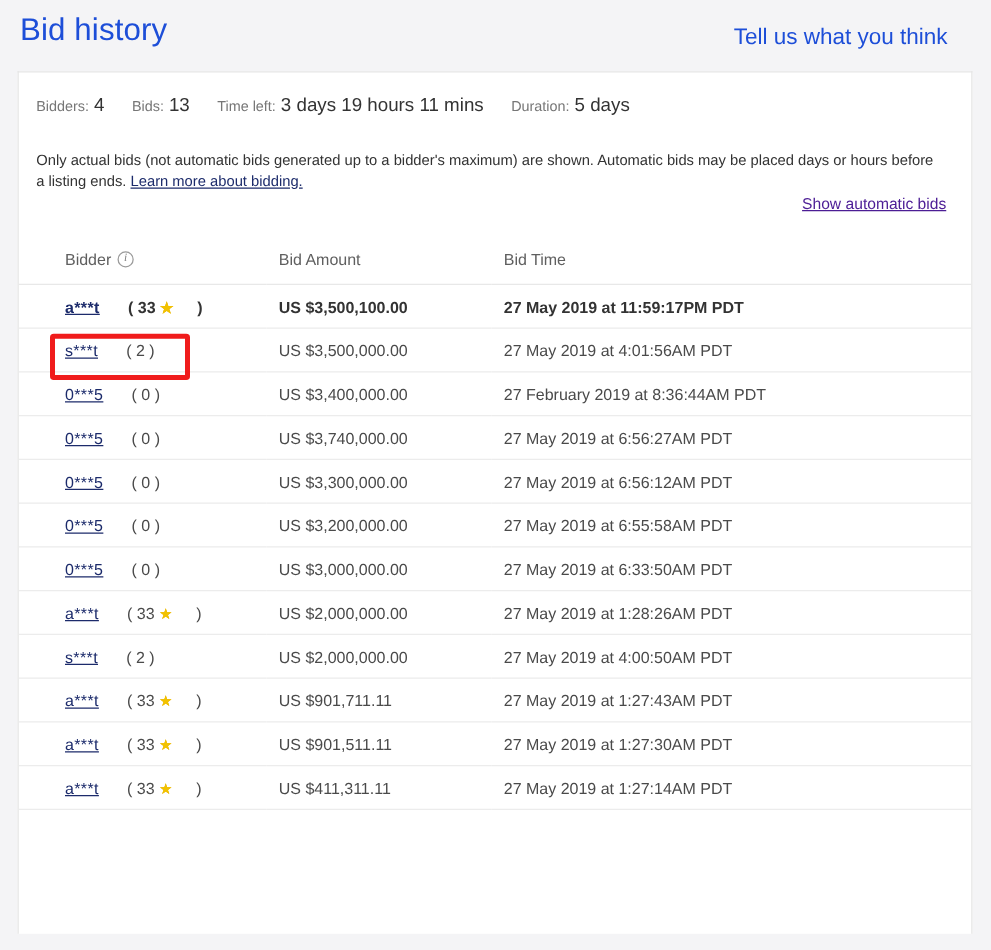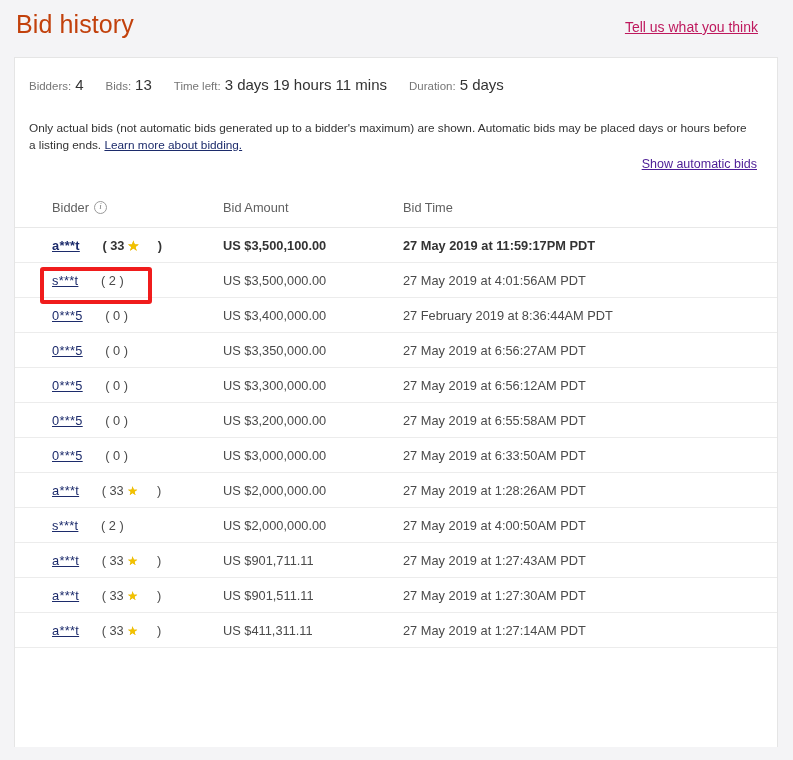--- a/index.html
+++ b/index.html
@@ -26,31 +26,30 @@
     width: 793px;
     height: 57px;
   }
 
   .page-title {
     position: absolute;
     left: 16px;
     top: 10px;
     font-size: 25px;
     font-weight: 400;
-    color: #c2410c;
+    color: #1d4ed8;
     letter-spacing: 0.1px;
   }
 
   .feedback-link {
     position: absolute;
     right: 35px;
     top: 19px;
-    font-size: 14px;
-    color: #be185d;
-    text-decoration: underline;
+    font-size: 18px;
+    color: #1d4ed8;
     cursor: pointer;
     font-weight: 400;
   }
 
   
   .card {
     position: absolute;
     left: 14px;
     top: 57px;
     width: 764px;
@@ -262,21 +261,21 @@
             <td class="col-amount">US $3,500,000.00</td>
             <td class="col-time">27 May 2019 at 4:01:56AM PDT</td>
           </tr>
           <tr>
             <td class="col-bidder"><a class="bidder-link">0***5</a><span class="bidder-meta"> ( 0 )</span></td>
             <td class="col-amount">US $3,400,000.00</td>
             <td class="col-time">27 February 2019 at 8:36:44AM PDT</td>
           </tr>
           <tr>
             <td class="col-bidder"><a class="bidder-link">0***5</a><span class="bidder-meta"> ( 0 )</span></td>
-            <td class="col-amount">US $3,350,000.00</td>
+            <td class="col-amount">US $3,740,000.00</td>
             <td class="col-time">27 May 2019 at 6:56:27AM PDT</td>
           </tr>
           <tr>
             <td class="col-bidder"><a class="bidder-link">0***5</a><span class="bidder-meta"> ( 0 )</span></td>
             <td class="col-amount">US $3,300,000.00</td>
             <td class="col-time">27 May 2019 at 6:56:12AM PDT</td>
           </tr>
           <tr>
             <td class="col-bidder"><a class="bidder-link">0***5</a><span class="bidder-meta"> ( 0 )</span></td>
             <td class="col-amount">US $3,200,000.00</td>

